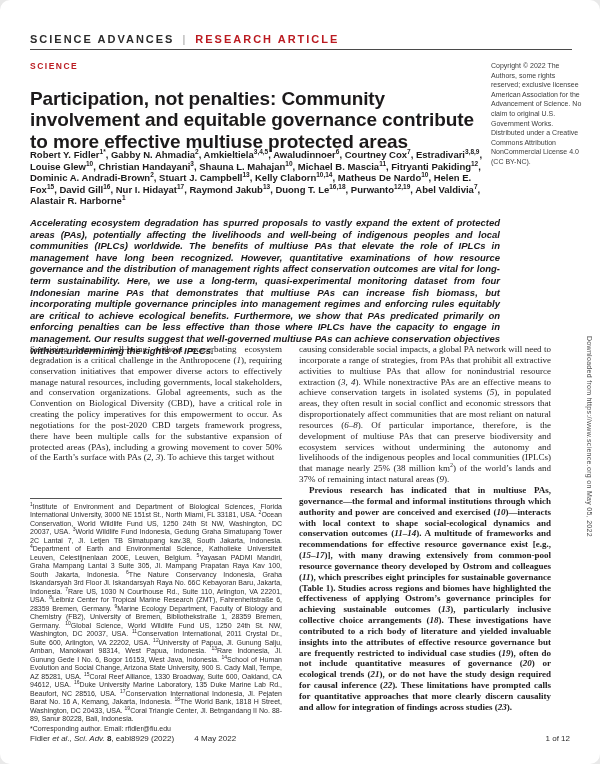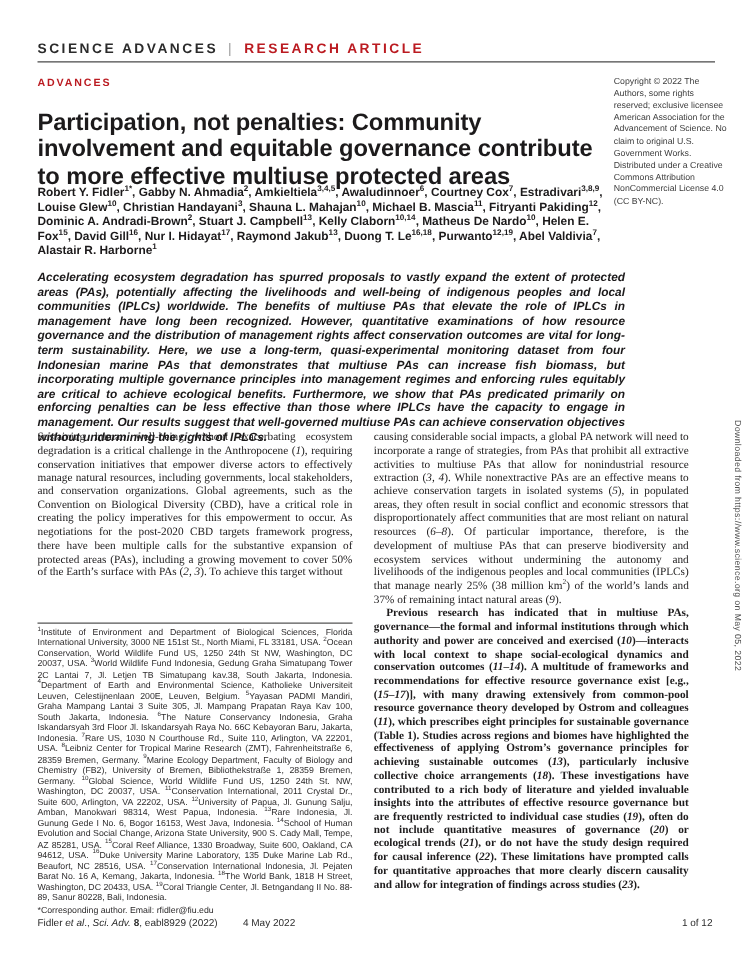--- a/index.html
+++ b/index.html
@@ -3,20 +3,21 @@
 <meta charset="utf-8">
 <style>
   html,body{margin:0;padding:0;background:#e9e9e9;}
   .page{
     position:relative;
     width:600px;height:764px;
     background:#ffffff;
     overflow:hidden;
     font-family:"Liberation Sans",sans-serif;
     color:#231f20;
+    border-radius:10px;
   }
   
   .masthead{
     position:absolute;top:33px;left:30px;right:28px;
     font-size:11px;letter-spacing:2px;font-weight:700;
     display:flex;align-items:baseline;gap:8px;
     color:#2b2b2b;white-space:nowrap;
   }
   .masthead .divider{color:#9a9a9a;font-weight:400;}
   .masthead .article-type{color:#bb1b21;}
@@ -97,21 +98,21 @@
 
 <div class="page">
 
   <div class="masthead">
     <span>SCIENCE ADVANCES</span>
     <span class="divider">|</span>
     <span class="article-type">RESEARCH ARTICLE</span>
   </div>
   <div class="head-rule"></div>
 
-  <div class="discipline">ADVANCES</div>
+  <div class="discipline">SCIENCE</div>
   <h1 class="title">Participation, not penalties: Community involvement and equitable governance contribute to more effective multiuse protected areas</h1>
   <div class="copyright">Copyright © 2022 The Authors, some rights reserved; exclusive licensee American Association for the Advancement of Science. No claim to original U.S. Government Works. Distributed under a Creative Commons Attribution NonCommercial License 4.0 (CC BY-NC).</div>
 
   <div class="authors">Robert Y. Fidler<sup>1*</sup>, Gabby N. Ahmadia<sup>2</sup>, Amkieltiela<sup>3,4,5</sup>, Awaludinnoer<sup>6</sup>, Courtney Cox<sup>7</sup>, Estradivari<sup>3,8,9</sup>, Louise Glew<sup>10</sup>, Christian Handayani<sup>3</sup>, Shauna L. Mahajan<sup>10</sup>, Michael B. Mascia<sup>11</sup>, Fitryanti Pakiding<sup>12</sup>, Dominic A. Andradi-Brown<sup>2</sup>, Stuart J. Campbell<sup>13</sup>, Kelly Claborn<sup>10,14</sup>, Matheus De Nardo<sup>10</sup>, Helen E. Fox<sup>15</sup>, David Gill<sup>16</sup>, Nur I. Hidayat<sup>17</sup>, Raymond Jakub<sup>13</sup>, Duong T. Le<sup>16,18</sup>, Purwanto<sup>12,19</sup>, Abel Valdivia<sup>7</sup>, Alastair R. Harborne<sup>1</sup></div>
 
   <div class="abstract">Accelerating ecosystem degradation has spurred proposals to vastly expand the extent of protected areas (PAs), potentially affecting the livelihoods and well-being of indigenous peoples and local communities (IPLCs) worldwide. The benefits of multiuse PAs that elevate the role of IPLCs in management have long been recognized. However, quantitative examinations of how resource governance and the distribution of management rights affect conservation outcomes are vital for long-term sustainability. Here, we use a long-term, quasi-experimental monitoring dataset from four Indonesian marine PAs that demonstrates that multiuse PAs can increase fish biomass, but incorporating multiple governance principles into management regimes and enforcing rules equitably are critical to achieve ecological benefits. Furthermore, we show that PAs predicated primarily on enforcing penalties can be less effective than those where IPLCs have the capacity to engage in management. Our results suggest that well-governed multiuse PAs can achieve conservation objectives without undermining the rights of IPLCs.</div>
 
   <div class="columns">
     <div class="col col-left">
       <div>

